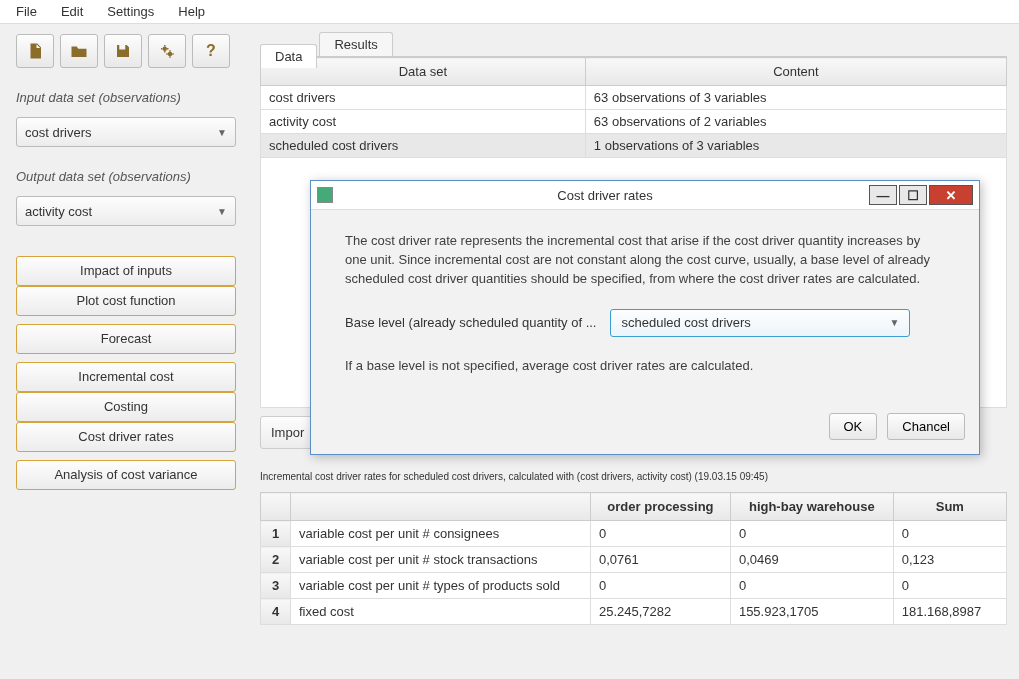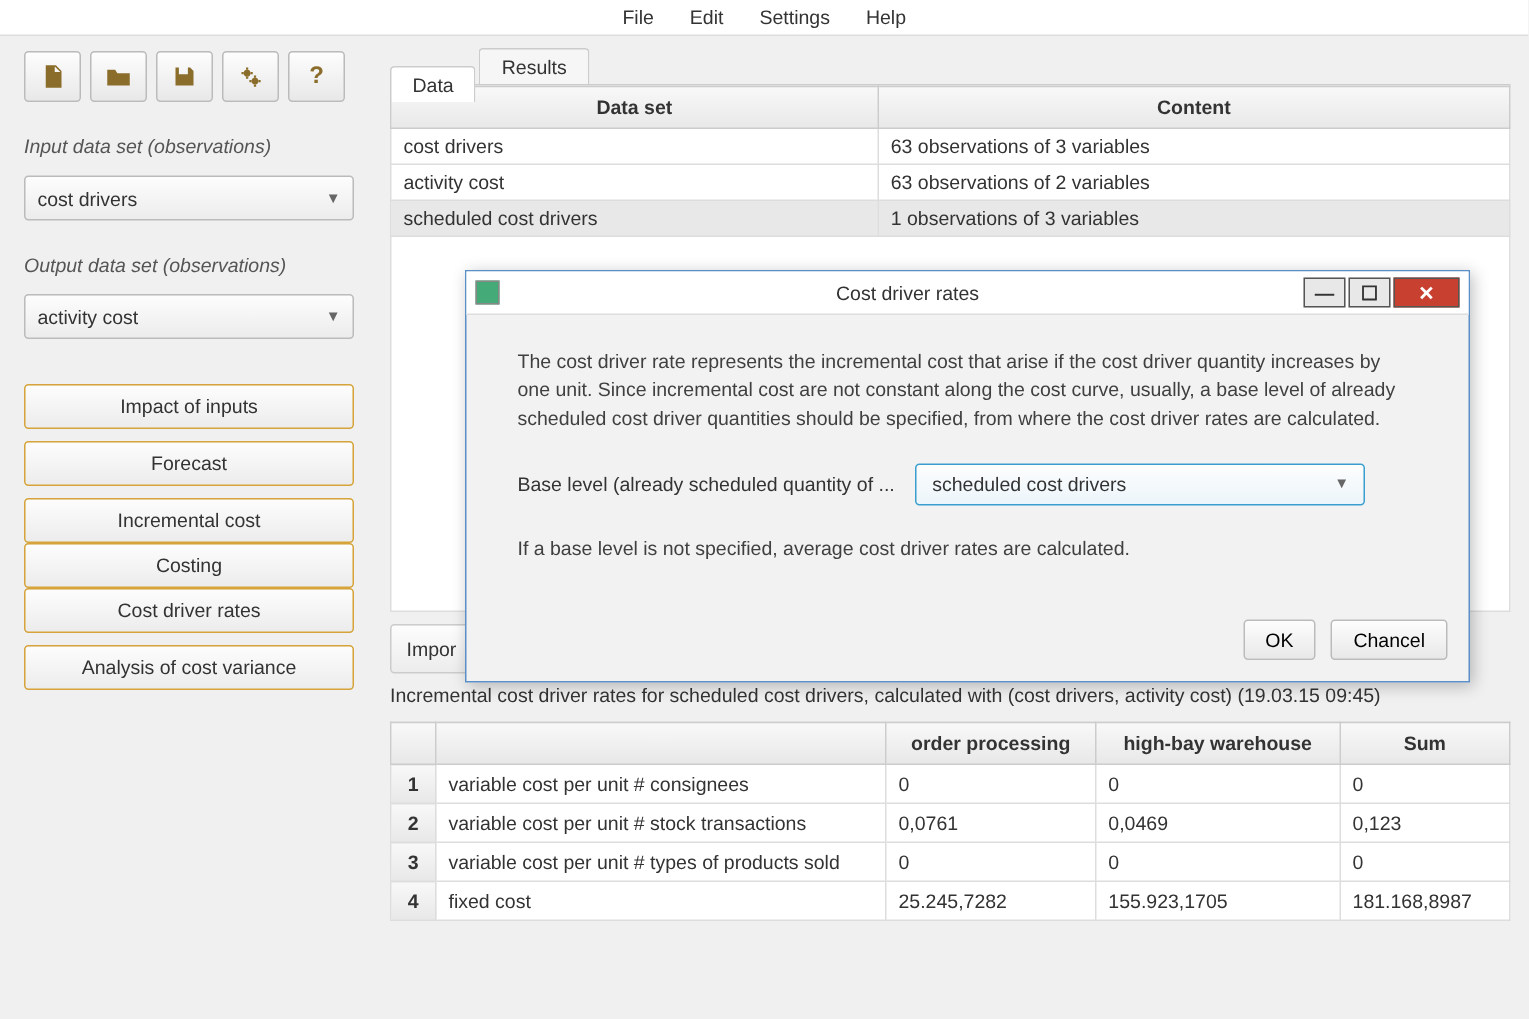--- a/index.html
+++ b/index.html
@@ -1,18 +1,18 @@
 <!DOCTYPE html>
 <html><head>
 <meta charset="utf-8">
 <style>
 * { box-sizing: border-box; margin: 0; padding: 0; font-family: "Segoe UI", Tahoma, sans-serif; font-size: 13px; }
 body { background: #f0f0f0; width: 1019px; height: 679px; overflow: hidden; color: #333; }
 
-.menubar { display: flex; gap: 24px; padding: 4px 16px; background: #fff; border-bottom: 1px solid #ddd; justify-content: center; }
+.menubar { display: flex; gap: 24px; padding: 4px 16px; background: #fff; border-bottom: 1px solid #ddd; }
 .menubar span { cursor: default; }
 
 .toolbar-area { display: flex; }
 .left-panel { width: 260px; padding: 10px 16px; display: flex; flex-direction: column; gap: 12px; }
 .right-panel { flex: 1; padding: 8px 12px 0 0; display: flex; flex-direction: column; position: relative; }
 
 .tool-row { display: flex; gap: 6px; }
 .tool-btn { width: 38px; height: 34px; background: linear-gradient(#fdfdfd,#e8e8e8); border: 1px solid #bbb; border-radius: 3px; display: flex; align-items: center; justify-content: center; cursor: pointer; }
 .tool-btn svg { width: 18px; height: 18px; fill: #8b6d2b; }
 
@@ -21,29 +21,29 @@
 .select .caret { font-size: 10px; color: #666; }
 
 .action-btn { width: 220px; height: 30px; background: linear-gradient(#fdfdfd,#ececec); border: 1px solid #d6a43a; border-radius: 3px; text-align: center; line-height: 28px; cursor: pointer; }
 .btn-stack { display: flex; flex-direction: column; margin-top: 18px; }
 
 .tabs { display: flex; gap: 2px; border-bottom: 1px solid #ccc; }
 .tab { padding: 4px 14px; background: #f6f6f6; border: 1px solid #ccc; border-bottom: none; border-radius: 3px 3px 0 0; cursor: pointer; }
 .tab.active { background: #fff; position: relative; top: 12px; }
 
 .data-table { width: 100%; border-collapse: collapse; background: #fff; }
-.data-table th { background: linear-gradient(#f8f8f8,#e8e8e8); border: 1px solid #ccc; padding: 6px; font-weight: 700; text-align: center; }
+.data-table th { background: linear-gradient(#f8f8f8,#e8e8e8); border: 1px solid #ccc; padding: 6px; font-weight: 400; text-align: center; }
 .data-table td { border: 1px solid #ddd; padding: 4px 8px; }
 .data-table tr.sel td { background: #e8e8e8; }
 
 .spacer-row { height: 250px; background: #fff; border: 1px solid #ddd; border-top: none; }
 
 .import-frag { margin-top: 8px; border: 1px solid #ccc; border-radius: 3px; padding: 8px 10px; background: linear-gradient(#fdfdfd,#ececec); width: 80px; }
 
-.result-title { margin: 7px 0 10px 0; color: #333; font-size: 13px; }
+.result-title { margin: 22px 0 10px 0; color: #333; font-size: 10px; }
 
 .result-table { width: 100%; border-collapse: collapse; background: #fff; }
 .result-table th { background: linear-gradient(#f8f8f8,#e8e8e8); border: 1px solid #ccc; padding: 6px; font-weight: 600; text-align: center; }
 .result-table td { border: 1px solid #ddd; padding: 5px 8px; }
 .result-table td.rownum { background: linear-gradient(#f8f8f8,#e8e8e8); text-align: center; font-weight: 600; width: 30px; }
 
 
 .dialog { position: absolute; left: 310px; top: 180px; width: 670px; background: #f2f2f2; border: 1px solid #5a8fc7; box-shadow: 2px 2px 10px rgba(0,0,0,0.25); z-index: 100; }
 .dlg-title { background: #fff; padding: 4px 6px; display: flex; align-items: center; border-bottom: 1px solid #ddd; }
 .dlg-title .icon { width: 16px; height: 16px; background: #4a7; margin-right: 8px; border: 1px solid #888; }
@@ -109,20 +109,21 @@
     </div>
 
     <div class="section-label">Output data set (observations)</div>
     <div class="select">
       <span>activity cost</span>
       <span class="caret">▼</span>
     </div>
 
     <div class="btn-stack">
       <div class="action-btn">Impact of inputs</div>
+      <div class="action-btn">Plot cost function</div>
       <div style="height:8px"></div>
       <div class="action-btn">Forecast</div>
       <div style="height:8px"></div>
       <div class="action-btn">Incremental cost</div>
       <div class="action-btn">Costing</div>
       <div class="action-btn">Cost driver rates</div>
       <div style="height:8px"></div>
       <div class="action-btn">Analysis of cost variance</div>
     </div>
   </div>

